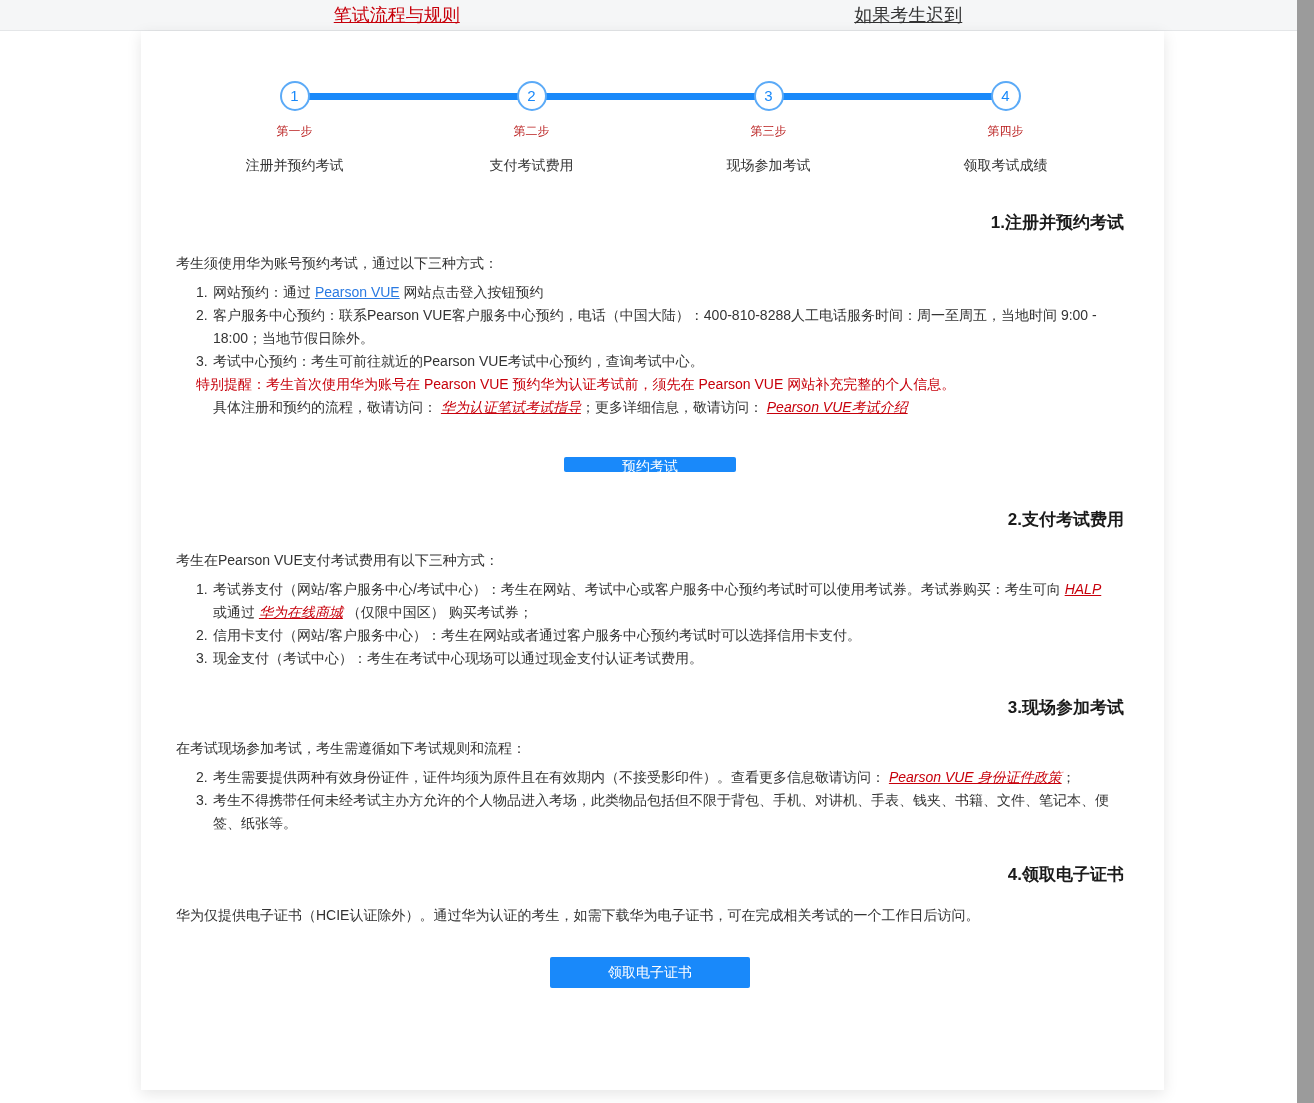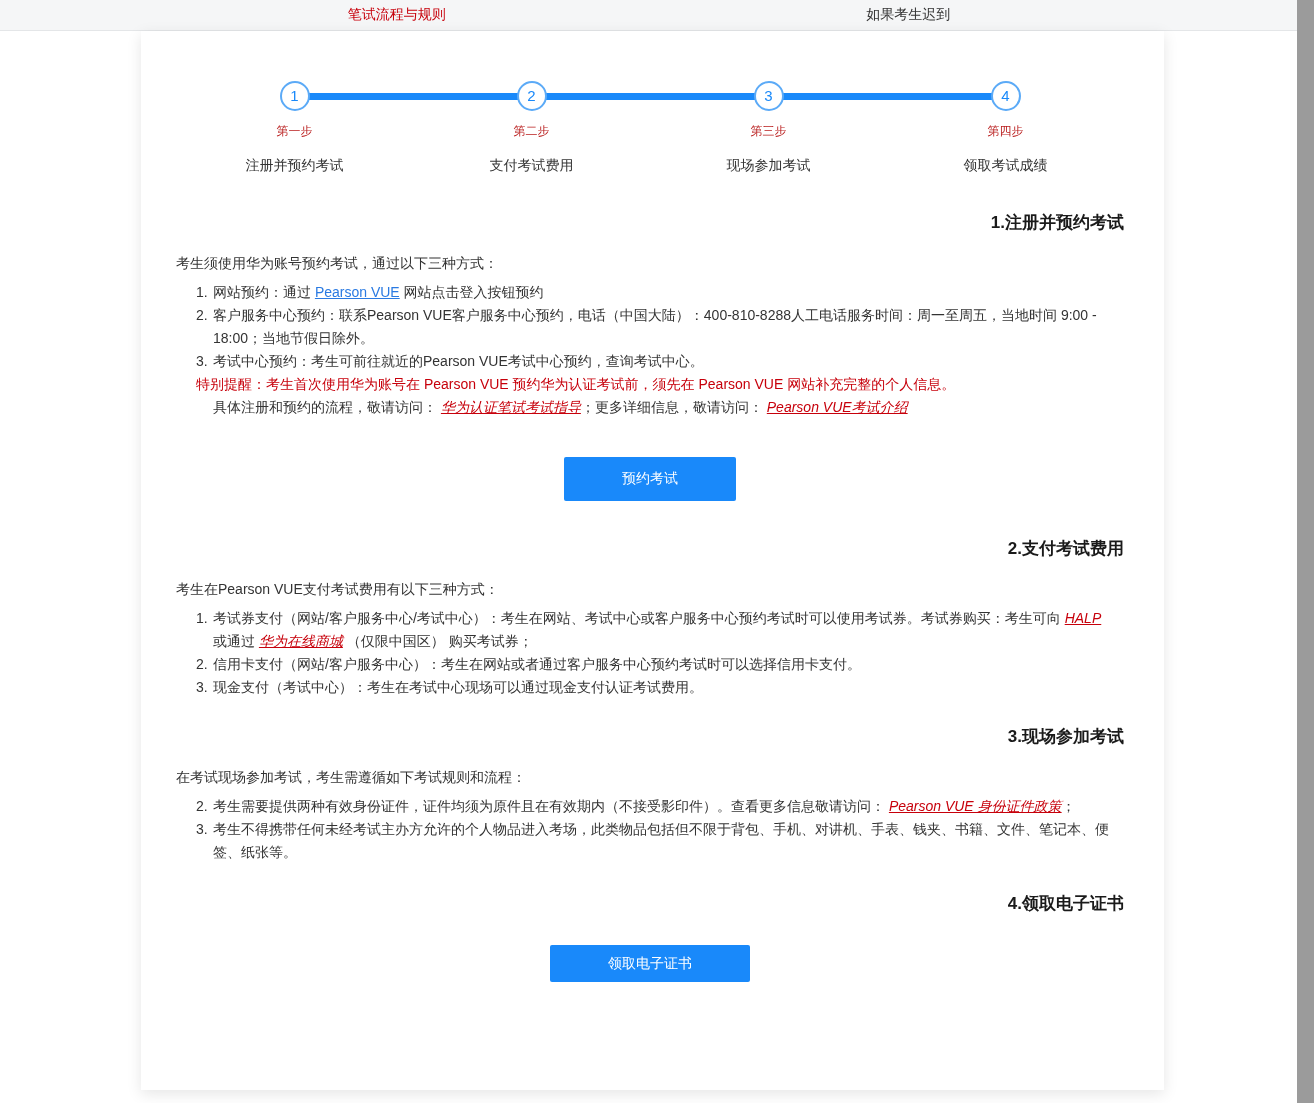--- a/index.html
+++ b/index.html
@@ -7,21 +7,21 @@
   body {
     width:1314px; height:1103px; position:relative; overflow:hidden;
     background:#fff;
     font-family:"Liberation Sans","DejaVu Sans",sans-serif;
     color:#333;
   }
   
   .topbar { height:31px; background:#f5f6f7; border-bottom:1px solid #e4e6e8; }
   .tabs { margin-left:141px; width:1023px; height:30px; display:flex; }
   .tab { flex:1; display:flex; align-items:center; justify-content:center;
-         font-size:14px; color:#333; cursor:pointer; }
+         font-size:18px; color:#333; cursor:pointer;text-decoration:underline; }
   .tab.active { color:#c7000b; }
 
   
   .scrollbar { position:absolute; top:0; right:0; width:17px; height:1103px;
                background:#9b9b9b; z-index:50; }
 
   
   .card { position:absolute; left:141px; top:31px; width:1023px; height:1059px;
           background:#fff; box-shadow:0 4px 14px rgba(0,0,0,0.10);
           padding:30px 40px 40px 35px; }
@@ -49,22 +49,22 @@
         padding-left:31px; text-indent:-17px; }
   .li.indent0 { text-indent:0; }
   .num { display:inline-block; width:17px; text-indent:0; }
   .red { color:#c7000b; }
   a.linkblue { color:#2a7ae2; text-decoration:underline; cursor:pointer; }
   a.linkred  { color:#c7000b; text-decoration:underline; cursor:pointer;font-style:italic; }
 
   .btn { display:block; margin:0 auto; background:#1989fa; color:#fff;
          border:none; border-radius:2px; font-size:14px; cursor:pointer;
          font-family:inherit; }
-  .btn-reserve { width:172px; height:44px; margin-top:38px; }
-  .btn-cert    { width:200px; height:37px; margin-top:30px; }
+  .btn-reserve { width:172px; height:15px; margin-top:38px; }
+  .btn-cert    { width:200px; height:31px; margin-top:30px; }
 
   .mt-s2 { margin-top:36px; }
   .mt-s3 { margin-top:26px; }
   .mt-s4 { margin-top:28px; }
 </style>
 </head>
 <body>
 
 <div class="topbar">
   <div class="tabs">
@@ -128,18 +128,19 @@
     <h2 class="sec-title">3.现场参加考试</h2>
     <p class="para">在考试现场参加考试，考生需遵循如下考试规则和流程：</p>
     <div class="list">
         <div class="li"><span class="num">2.</span><span>考生需要提供两种有效身份证件，证件均须为原件且在有效期内（不接受影印件）。查看更多信息敬请访问： </span><a class="linkred" href="#">Pearson VUE 身份证件政策</a><span>；</span></div>
         <div class="li"><span class="num">3.</span><span>考生不得携带任何未经考试主办方允许的个人物品进入考场，此类物品包括但不限于背包、手机、对讲机、手表、钱夹、书籍、文件、笔记本、便签、纸张等。</span></div>
       </div>
   </div>
 
   <div class="section mt-s4">
     <h2 class="sec-title">4.领取电子证书</h2>
+    <p class="para">华为仅提供电子证书（HCIE认证除外）。通过华为认证的考生，如需下载华为电子证书，可在完成相关考试的一个工作日后访问。</p>
     <button class="btn btn-cert">领取电子证书</button>
   </div>
 
 </div>
 
 <div class="scrollbar"></div>
 
 </body></html>

